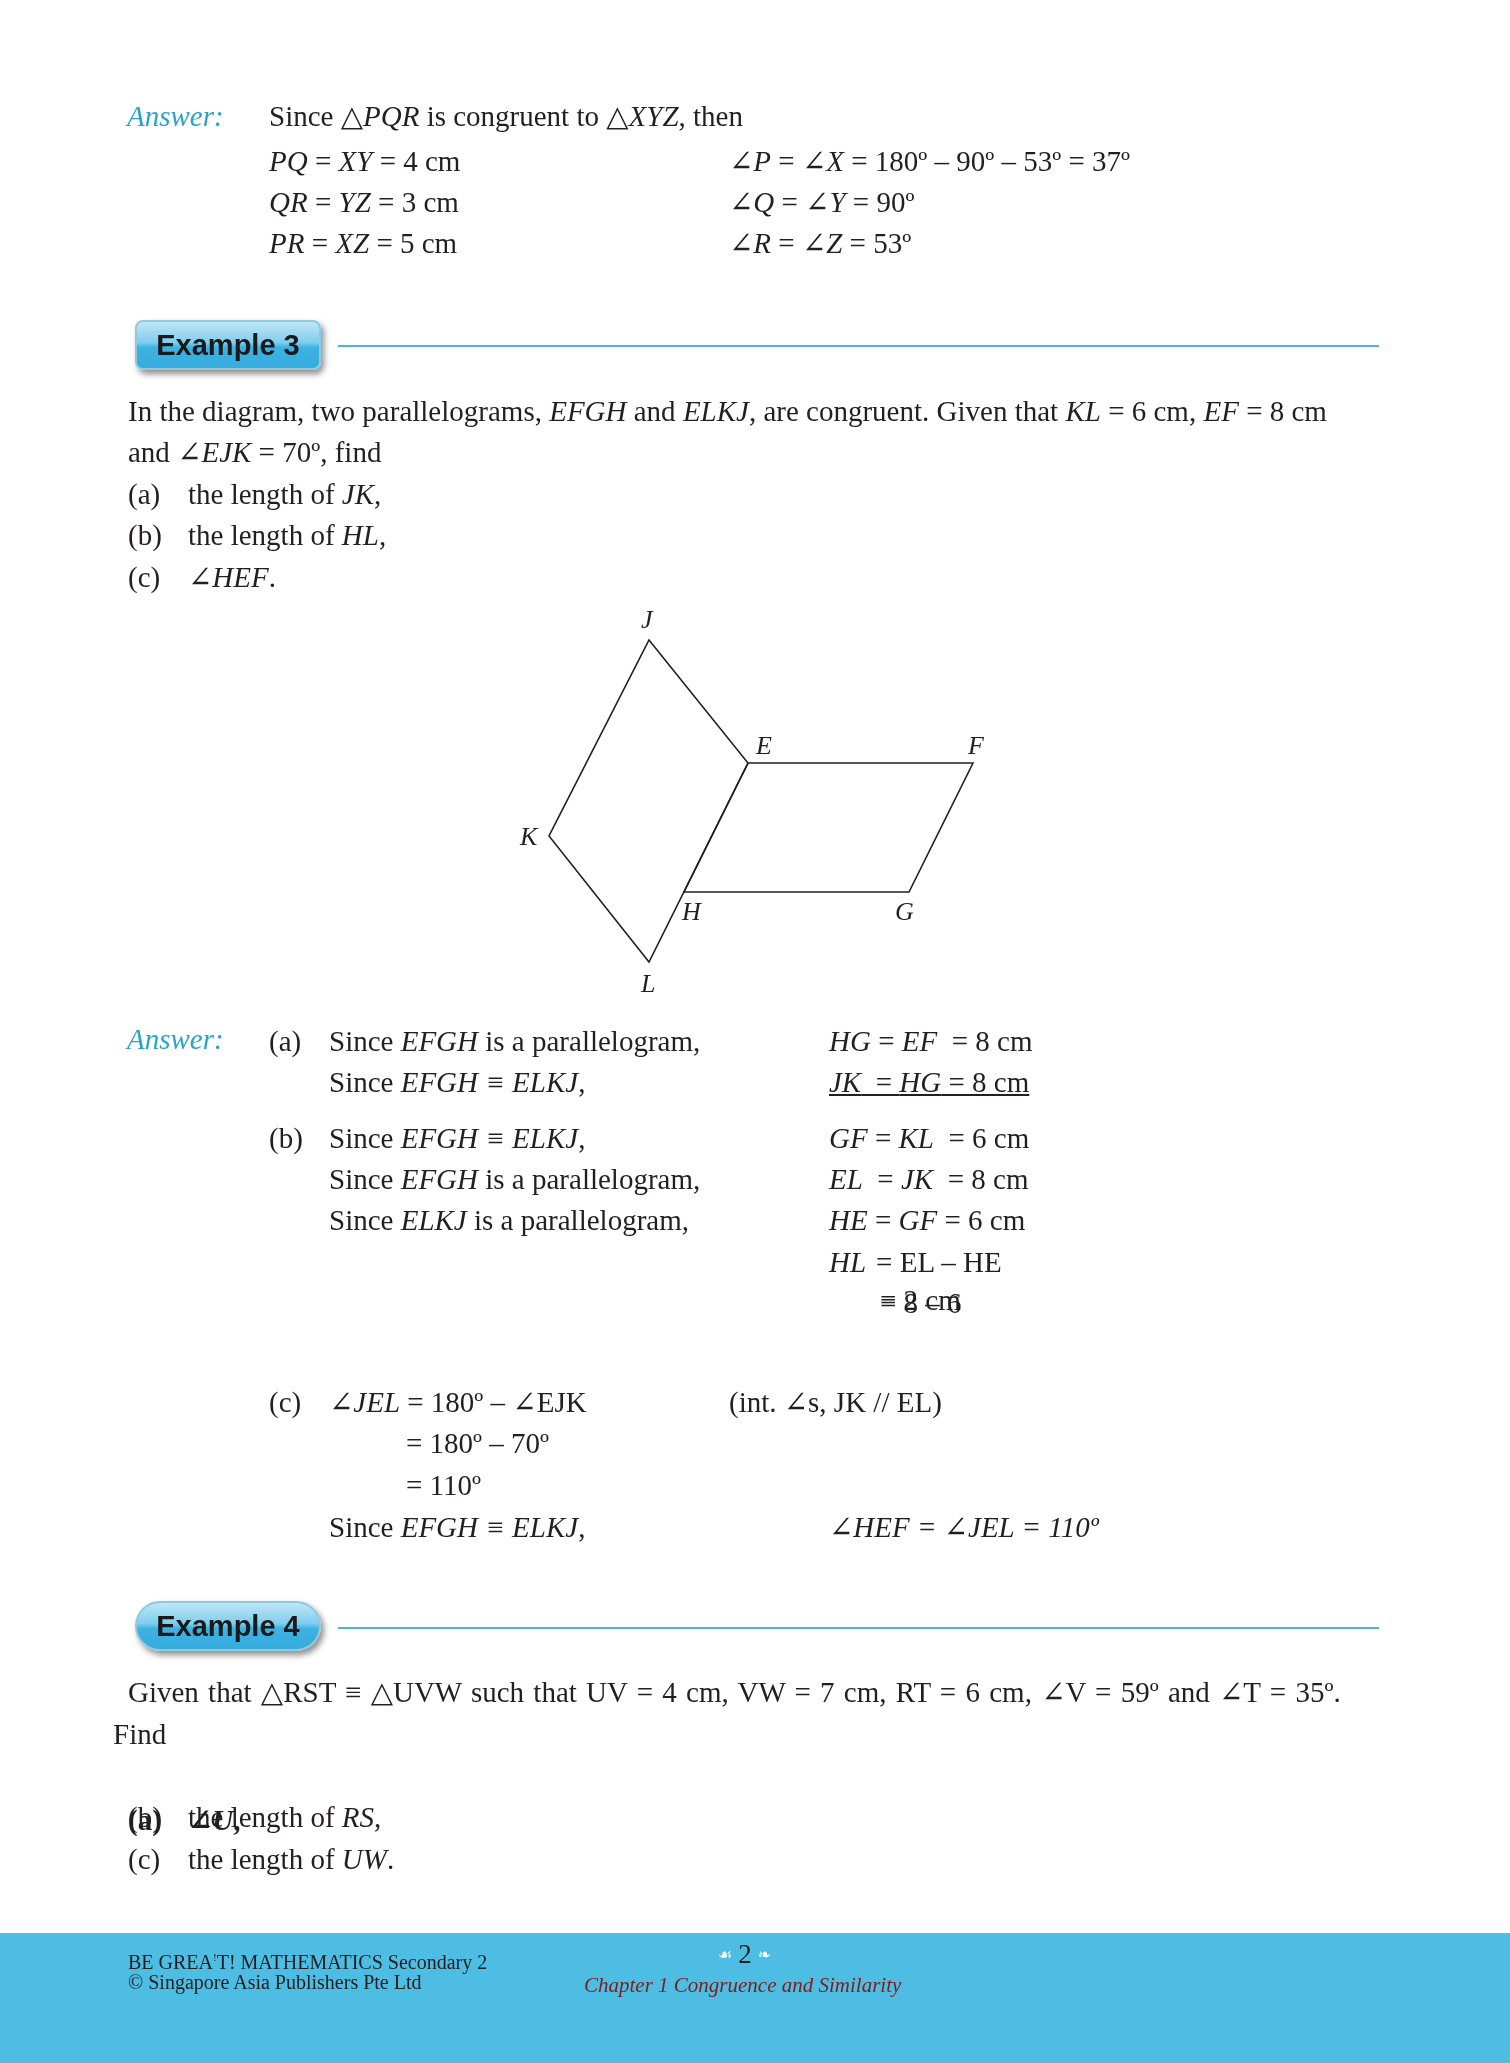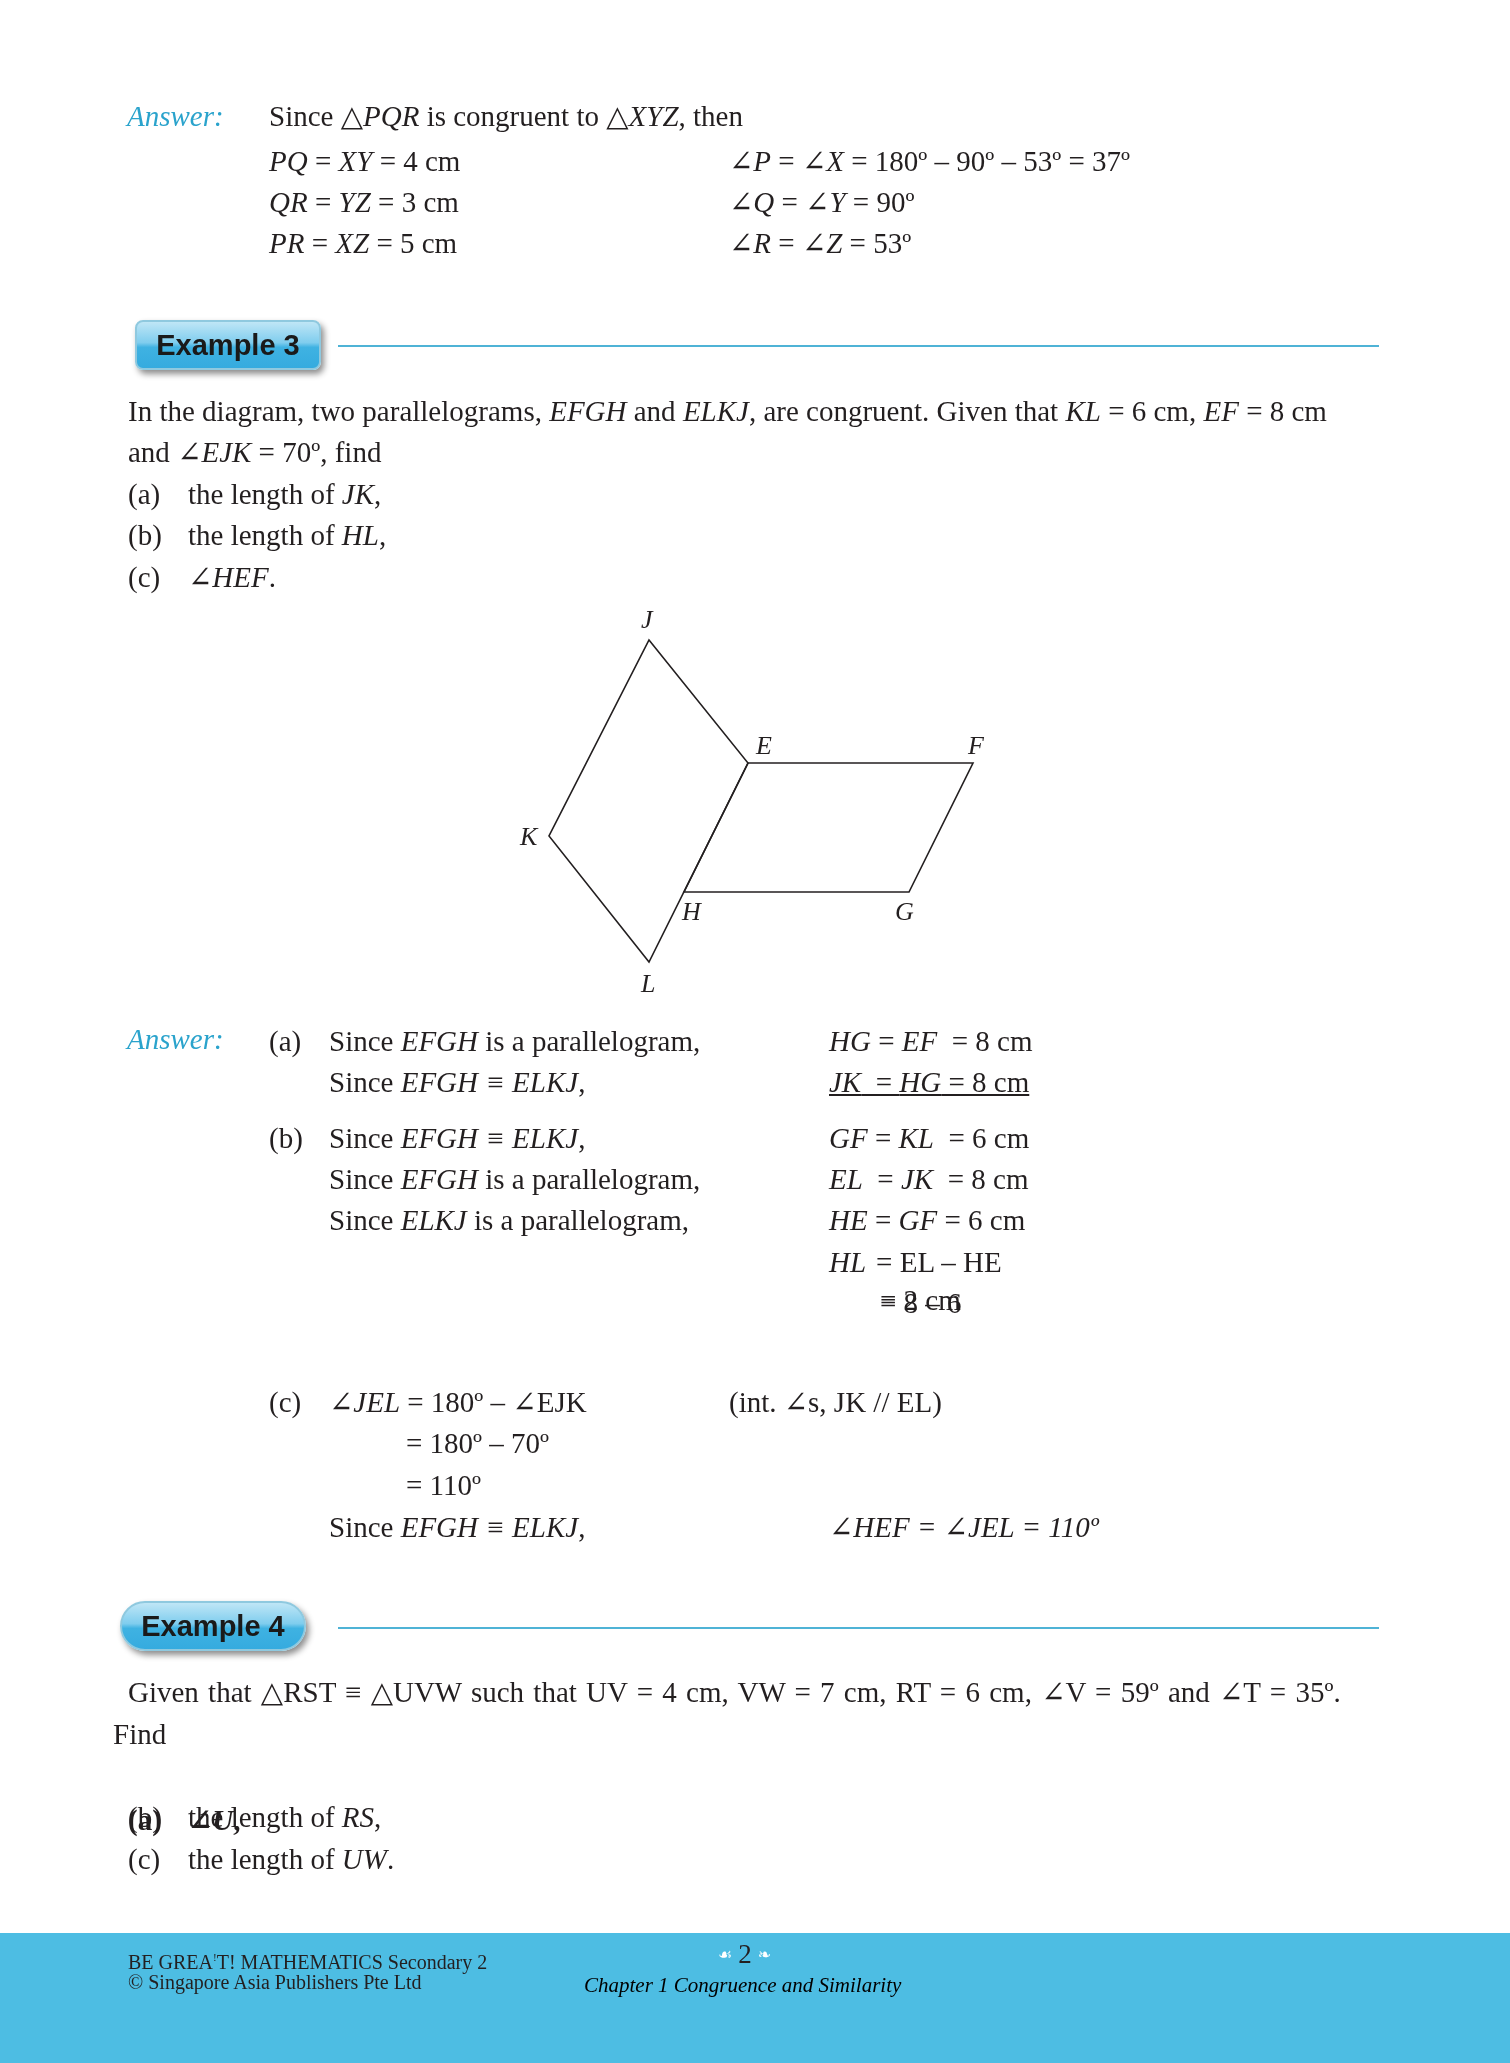--- a/index.html
+++ b/index.html
@@ -23,21 +23,21 @@
     font-weight: bold; font-size: 29px; color: #1a1a1a;
     display: flex; align-items: center; justify-content: center;
   }
   .rule { position: absolute; height: 2px; background: #4fb3d6; }
   .footer {
     position: absolute; left: 0; top: 1933px; width: 1510px; height: 130px;
     background: #4dbde3;
     padding-left: 11px;
   }
   .foot-left { font-size: 20px; line-height: 25px; color: #231f20; }
-  .foot-center { font-size: 21px; font-style: italic; color: #000000; }
+  .foot-center { font-size: 21px; font-style: italic; color: #7f1d1d; }
   .pageno { font-size: 27px; color: #231f20; }
   .orn { color: #ffffff; font-size: 16px; }
   svg text { font-family: "Liberation Serif", serif; font-style: italic; font-size: 26px; fill: #231f20; }
 </style>
 </head>
 <body>
 
 <div class="abs label-answer" style="left:127px; top:100px;">Answer:</div>
 <div class="abs txt" style="left:269px; top:96px;">
   <span>Since </span><span>△</span><i>PQR</i><span> is congruent to </span><span>△</span><i>XYZ</i><span>, then</span>
@@ -101,21 +101,21 @@
 <div class="abs txt" style="left:880px; top:1280px;">= 2 cm</div>
 
 <div class="abs txt" style="left:269px; top:1382px;">(c)</div>
 <div class="abs txt" style="left:329px; top:1382px;"><i>∠JEL</i><span> = 180º – ∠EJK</span></div>
 <div class="abs txt" style="left:729px; top:1382px;">(int. ∠s, JK // EL)</div>
 <div class="abs txt" style="left:406px; top:1423px;">= 180º – 70º</div>
 <div class="abs txt" style="left:406px; top:1465px;">= 110º</div>
 <div class="abs txt" style="left:329px; top:1507px;"><span>Since </span><i>EFGH ≡ ELKJ</i><span>,</span></div>
 <div class="abs txt" style="left:829px; top:1507px; font-style:italic;">∠HEF = ∠JEL = 110º</div>
 
-<div class="badge" style="left:120px; top:1601px;border-radius:25px;">Example 4</div>
+<div class="badge" style="left:135px; top:1601px;border-radius:25px;">Example 4</div>
 <div class="rule" style="left:338px; top:1627px; width:1041px;"></div>
 
 <div class="abs txt" style="left:128px; top:1672px; word-spacing:2px;">Given that △RST ≡ △UVW such that UV = 4 cm, VW = 7 cm, RT = 6 cm, ∠V = 59º and ∠T = 35º.</div>
 <div class="abs txt" style="left:113px; top:1714px;">Find</div>
 
 <div class="abs txt" style="left:128px; top:1800px;font-weight:bold;"><span style="display:inline-block;width:60px">(a)</span><span></span><i>∠U</i><span>,</span></div>
 <div class="abs txt" style="left:128px; top:1797px;"><span style="display:inline-block;width:60px">(b)</span><span>the length of </span><i>RS</i><span>,</span></div>
 <div class="abs txt" style="left:128px; top:1839px;"><span style="display:inline-block;width:60px">(c)</span><span>the length of </span><i>UW</i><span>.</span></div>
 
 <div class="footer">

